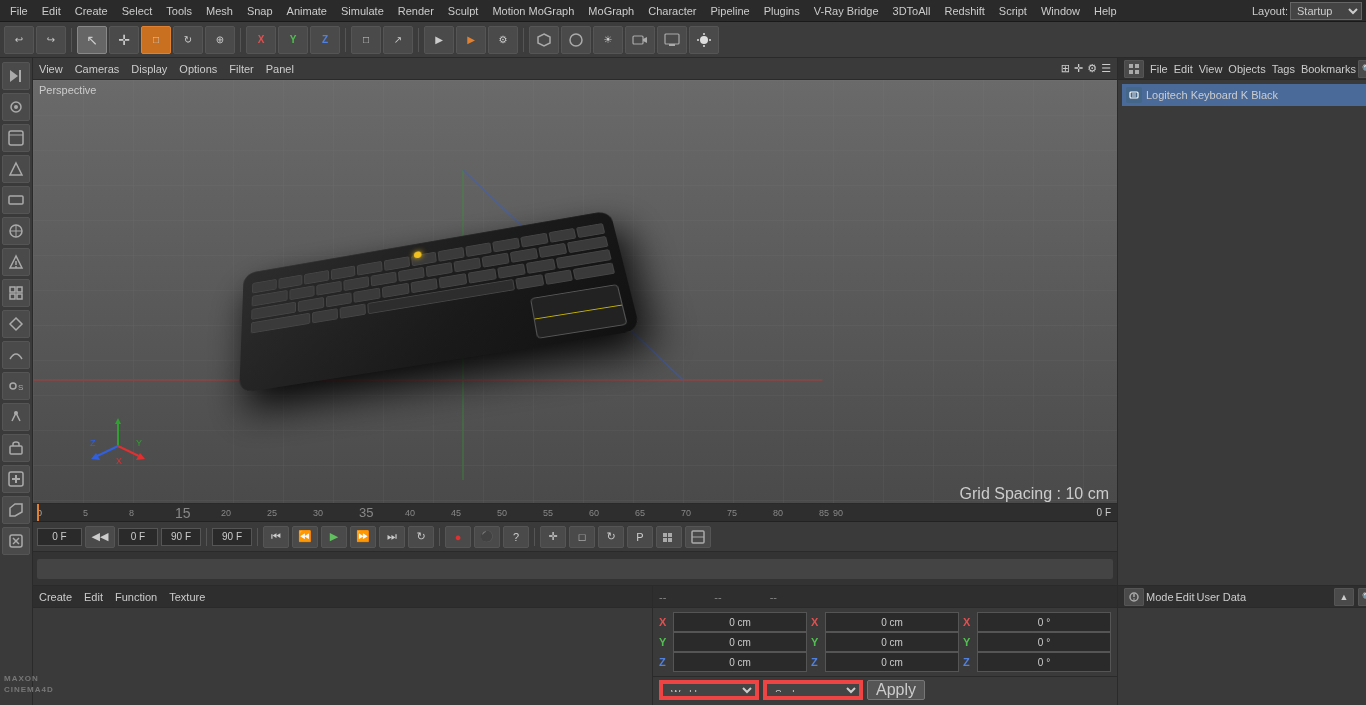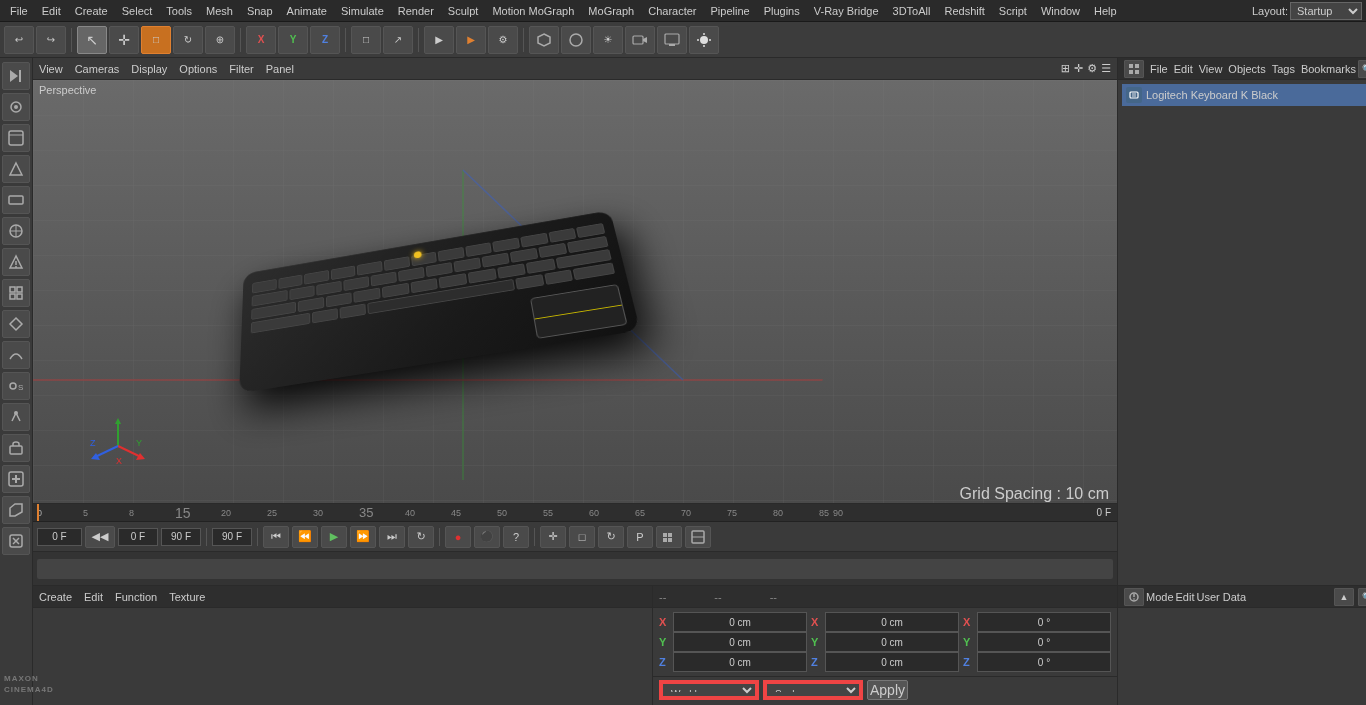--- a/index.html
+++ b/index.html
@@ -67,21 +67,21 @@
     #coord-panel { flex: 1; background: #3a3a3a; display: flex; flex-direction: column; }
     #coord-header { display: flex; align-items: center; height: 22px; background: #2e2e2e; padding: 0 6px; gap: 4px; border-bottom: 1px solid #2a2a2a; }
     .coord-dash { color: #888; }
     #coord-content { display: flex; padding: 4px 6px; gap: 4px; }
     .coord-group { flex: 1; }
     .coord-row { display: flex; align-items: center; height: 20px; gap: 2px; }
     .coord-label { width: 12px; color: #ccc; font-size: 11px; font-weight: bold; }
     .coord-input { flex: 1; height: 20px; background: #2a2a2a; border: 1px solid #555; color: #ccc; font-size: 10px; text-align: center; }
     #coord-footer { display: flex; align-items: center; height: 26px; padding: 2px 6px; gap: 4px; border-top: 1px solid #2a2a2a; }
     .coord-dropdown { height: 20px; background: #444; border: 4px solid #ef4444; color: #ccc; font-size: 10px; padding: 4px 4px; width: 100px; }
-    .apply-btn { height: 20px; background: #555; border: 1px solid #777; color: #ccc; font-size: 14px; padding: 0 2px; cursor: pointer; border-radius: 2px; }
+    .apply-btn { height: 20px; background: #555; border: 1px solid #777; color: #ccc; font-size: 16px; padding: 0 8px; cursor: pointer; border-radius: 2px; }
 
     
     #right-panel { width: 460px; background: #3a3a3a; border-left: 1px solid #2a2a2a; display: flex; flex-direction: column; }
     #right-top { height: calc(705px - 22px - 36px - 120px); display: flex; flex-direction: column; background: #3a3a3a; }
     #right-top-header { display: flex; align-items: center; height: 22px; background: #2e2e2e; padding: 0 6px; gap: 2px; border-bottom: 1px solid #2a2a2a; }
     .rh-btn { width: 20px; height: 18px; background: #4a4a4a; border: 1px solid #555; font-size: 9px; color: #ccc; display: flex; align-items: center; justify-content: center; cursor: pointer; border-radius: 1px; }
     .rh-menu { font-size: 11px; color: #ccc; cursor: pointer; margin-left: 4px; }
     #objects-list { flex: 1; background: #3a3a3a; padding: 4px; overflow: hidden; }
     .obj-row { display: flex; align-items: center; height: 22px; padding: 0 4px; gap: 4px; }
     .obj-row.selected { background: #4a6a9a; }

